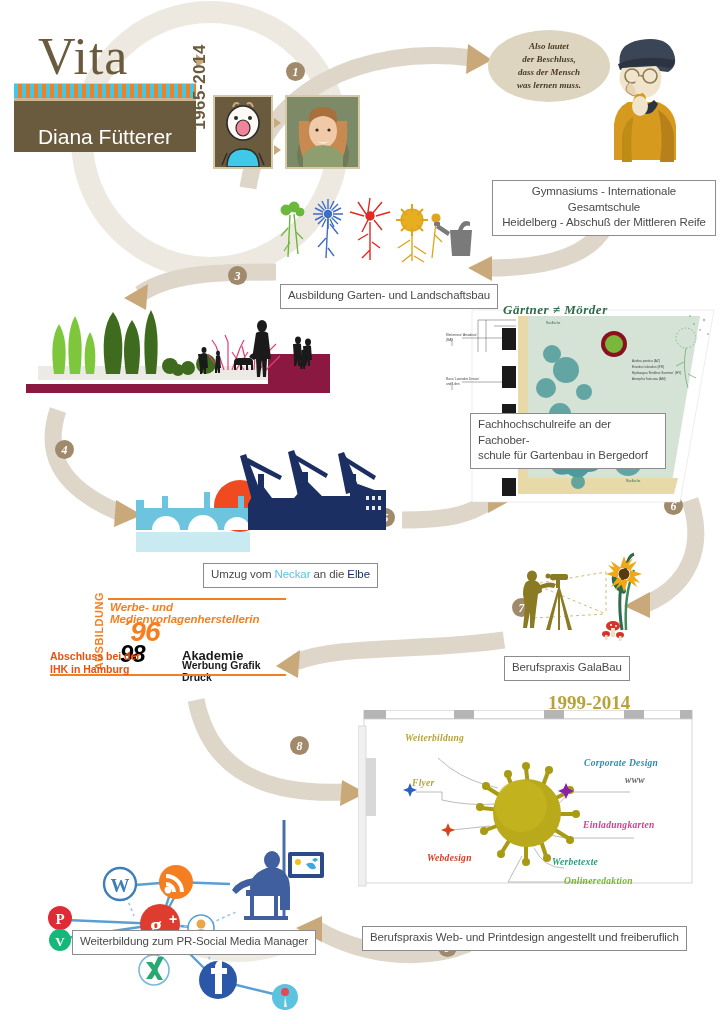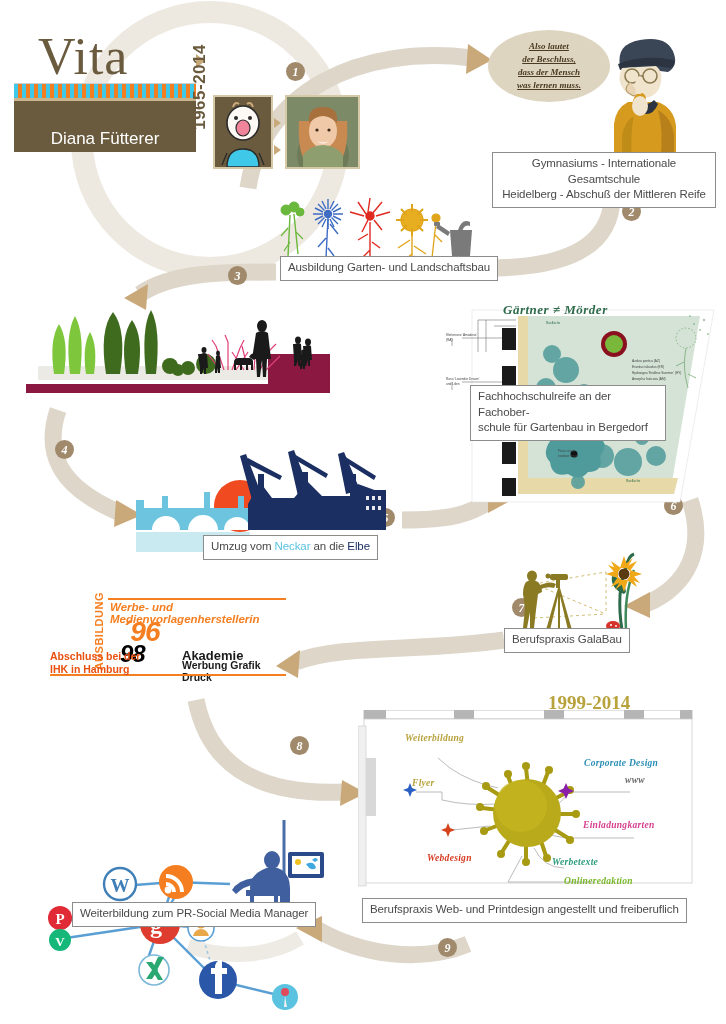--- a/index.html
+++ b/index.html
@@ -30,20 +30,21 @@
     position: absolute; z-index: 30;
     background: #ffffff;
     border: 1px solid #8c8c8c;
     color: #4a4a4a;
     font-family: "Liberation Sans", sans-serif;
     font-size: 11.5px;
     letter-spacing: -0.1px;
     padding: 3px 7px 4px 7px;
     white-space: nowrap;
     line-height: 1.35;
+    margin-top: 28px;
   }
   .caption.two-line { white-space: normal; text-align: left; }
 
   
   #vita-block { position: absolute; left: 14px; top: 32px; z-index: 25; width: 220px; }
   #vita-word {
     font-family: "Liberation Serif", serif;
     font-size: 52px; color: #6b5b3e; line-height: 0.95;
     margin-left: 24px; letter-spacing: 1px;
   }
@@ -52,21 +53,21 @@
     background: repeating-linear-gradient(90deg,
       #3fc8e8 0px, #3fc8e8 4px, #f57f20 4px, #f57f20 8px);
     border-top: 1px solid #cfcfcf;
   }
   #vita-namebar {
     width: 182px; height: 54px; background: #6b5b3e;
     border-top: 3px solid #c9b48d;
     display: flex; align-items: flex-end; justify-content: center;
     padding-bottom: 3px;
   }
-  #vita-name { color: #fff; font-size: 17px; letter-spacing: 0px; }
+  #vita-name { color: #fff; font-size: 21px; letter-spacing: 0px; }
   #vita-arrow {
     position: absolute; left: 182px; top: 22px;
     width: 0; height: 0;
     border-top: 7px solid transparent; border-bottom: 7px solid transparent;
     border-left: 9px solid #c9a97a;
   }
   #vita-years {
     position: absolute; left: 190px; top: 44px; z-index: 25;
     writing-mode: vertical-rl; transform: rotate(180deg);
     font-size: 17px; font-weight: bold; color: #6b5b3e; letter-spacing: 0.5px;
@@ -85,21 +86,21 @@
     border-left: 7px solid #c9a97a;
   }
 
   
   #bubble {
     position: absolute; left: 488px; top: 30px; width: 122px; height: 72px;
     background: #ded5c0; border-radius: 50%; z-index: 22;
     display: flex; flex-direction: column; align-items: center; justify-content: center;
     font-family: "Liberation Serif", serif;
     font-size: 9px; color: #4a3b22; font-style: italic; font-weight: bold;
-    text-align: center; line-height: 1.45; padding: 0 8px; text-decoration: underline;
+    text-align: center; line-height: 1.45; padding: 0 8px;
   }
   #bubble-tail {
     position: absolute; left: 594px; top: 73px; z-index: 21;
     width: 0; height: 0;
     border-top: 8px solid #ded5c0;
     border-right: 14px solid transparent;
   }
 
   
   .c-light-blue { color: #5bc3e0; }

